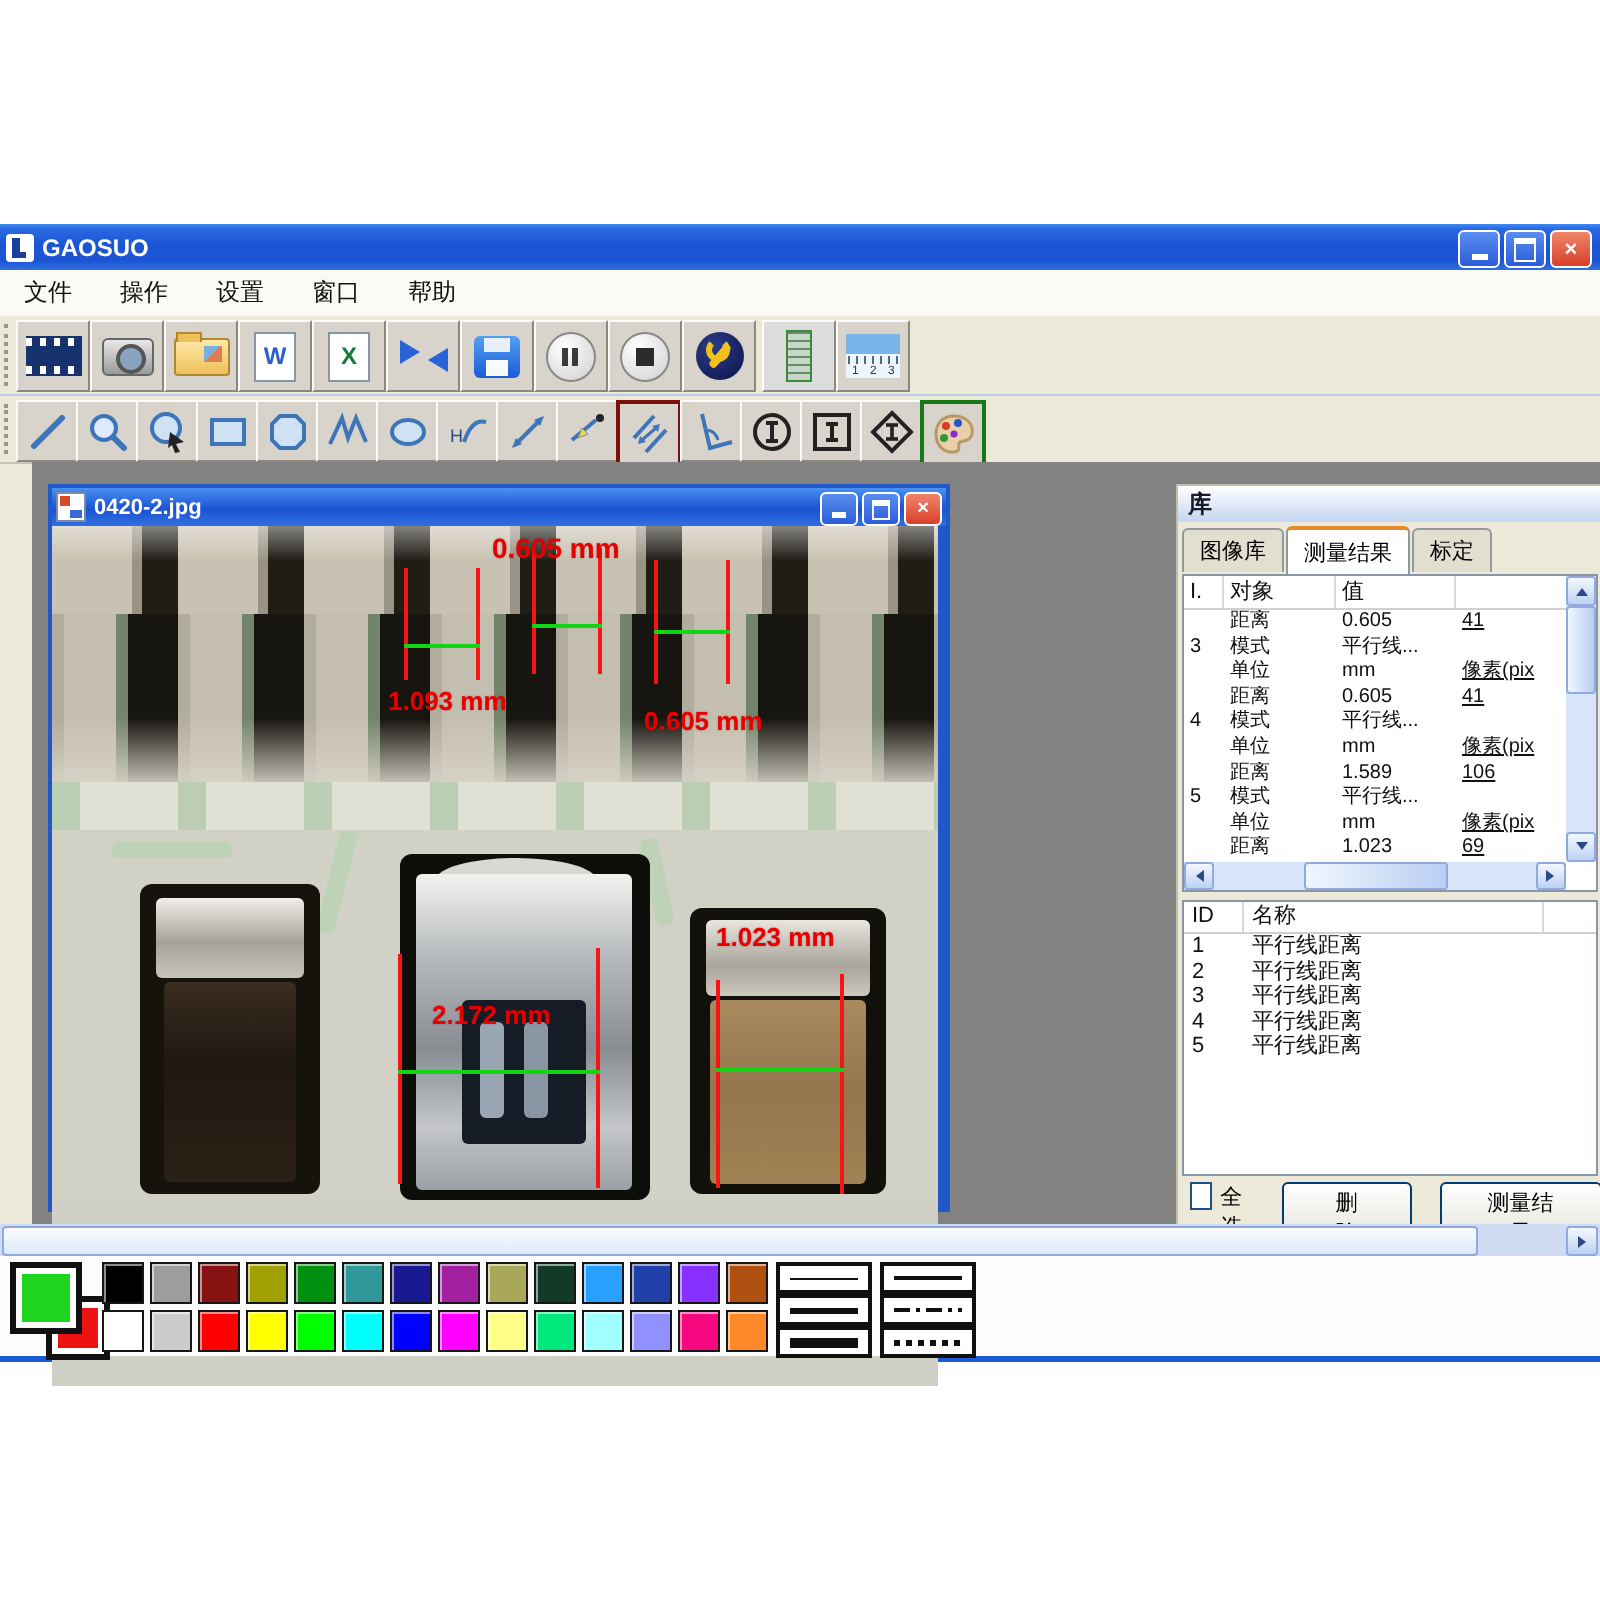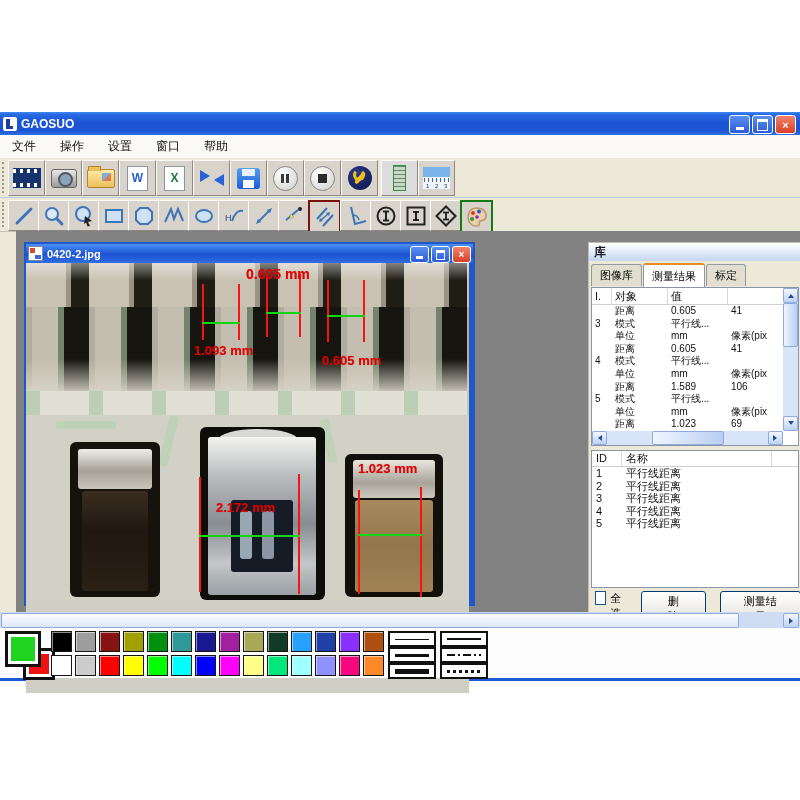--- a/index.html
+++ b/index.html
@@ -95,21 +95,21 @@
   .panel-head{position:absolute;left:0;top:0;width:212px;height:18px;background:linear-gradient(180deg,#ffffff,#c4d6f2);
     font-size:12px;color:#1a1a2a;padding-left:5px;line-height:18px;font-weight:bold;box-sizing:border-box;}
   .tabs{position:absolute;left:2px;top:21px;height:22px;display:flex;align-items:flex-end;font-size:11px;}
   .tab{padding:3px 8px;border:1px solid #919b9c;border-bottom:none;background:#e2dfd0;margin-right:1px;border-radius:3px 3px 0 0;}
   .tab.active{background:#fff;border-top:2px solid #e68b2c;padding-top:4px;position:relative;top:1px;}
   .rtable{position:absolute;left:2px;top:44px;width:208px;height:159px;background:#fff;border:1px solid #8a96a8;box-sizing:border-box;font-size:10px;color:#111;}
   .rtable-head{display:flex;height:16px;line-height:16px;border-bottom:1px solid #d0d0d0;font-size:11px;}
   .rtable-head div{border-right:1px solid #d8d8d8;padding-left:3px;box-sizing:border-box;}
   .rrow{display:flex;height:12.6px;line-height:12.6px;}
   .rrow div{padding-left:3px;box-sizing:border-box;overflow:hidden;white-space:nowrap;}
-  .c1{width:20px;} .c2{width:56px;} .c3{width:60px;} .c4{width:55px;}
+  .c1{width:20px;} .c2{width:56px;} .c3{width:60px;} .c4{width:55px;text-decoration:underline;}
   
   .sb-v{position:absolute;width:15px;background:#d8e4f8;}
   .sb-h{position:absolute;height:14px;background:#d8e4f8;}
   .sb-btn{position:absolute;background:linear-gradient(180deg,#f4f8fe,#bcd2f4);border:1px solid #90aade;border-radius:2px;display:flex;align-items:center;justify-content:center;}
   .sb-thumb{position:absolute;background:linear-gradient(90deg,#f0f6fe,#b8cef2);border:1px solid #90aade;border-radius:2px;}
   .arr{width:0;height:0;border:3px solid transparent;}
   .arr.up{border-bottom:4px solid #2a4a8a;margin-top:-2px;} .arr.down{border-top:4px solid #2a4a8a;margin-bottom:-2px;}
   .arr.left{border-right:4px solid #2a4a8a;margin-left:-2px;} .arr.right{border-left:4px solid #2a4a8a;margin-right:-2px;}
   .ltable{position:absolute;left:2px;top:207px;width:208px;height:138px;background:#fff;border:1px solid #8a96a8;box-sizing:border-box;font-size:11px;color:#111;}
   .ltable-head{display:flex;height:15px;line-height:15px;border-bottom:1px solid #d0d0d0;}

